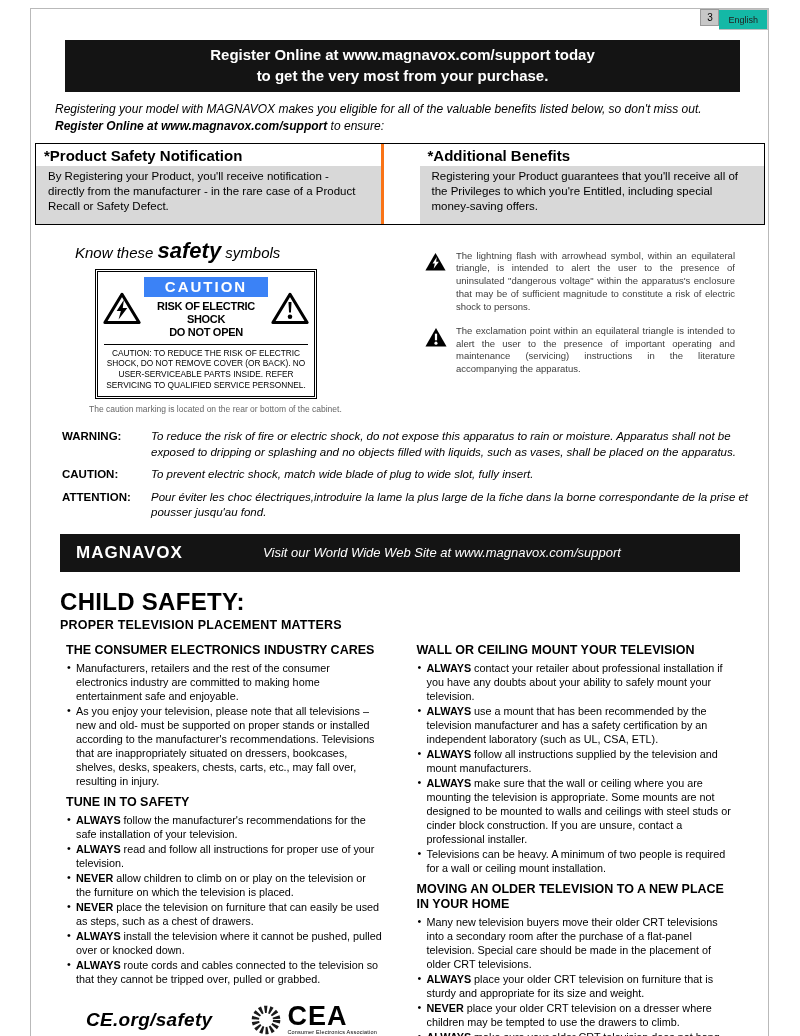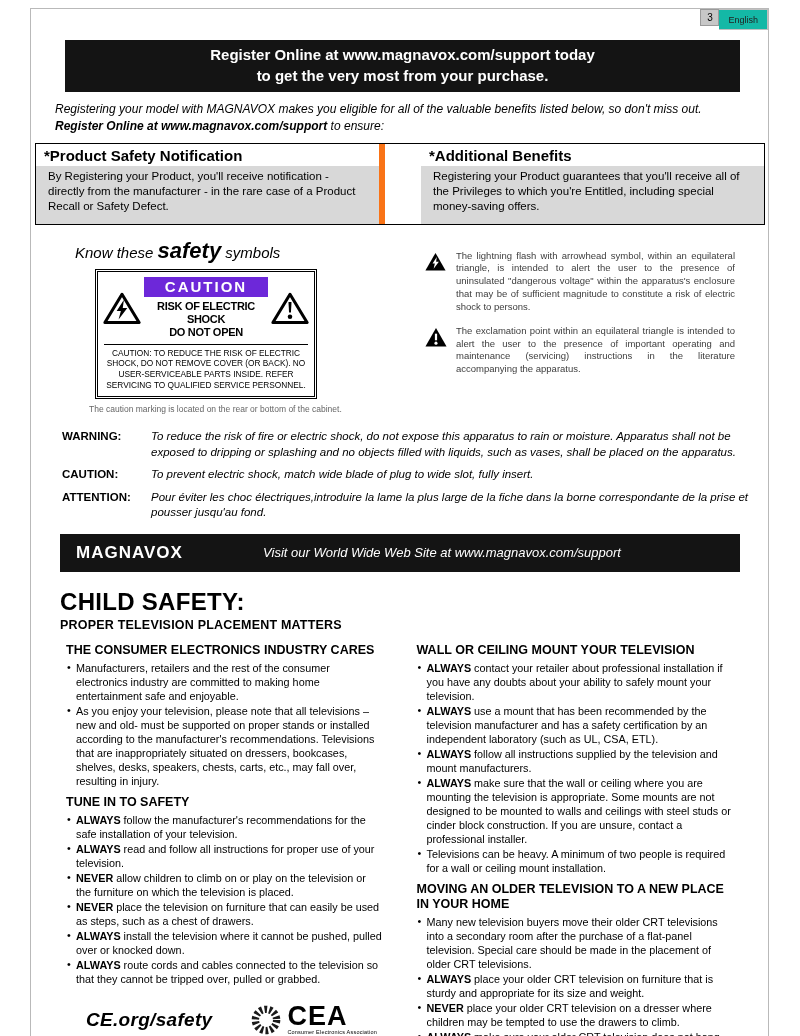--- a/index.html
+++ b/index.html
@@ -26,34 +26,34 @@
   
   .reg-banner { background:#141414; color:#fff; margin:0 25px 0 30px; padding:4px 0 6px;
     text-align:center; font-weight:bold; font-size:15px; line-height:1.4;}
 
   .intro { margin:9px 0 0 20px; font-style:italic; font-size:12px; line-height:1.45;}
   .intro b { font-weight:bold; }
 
   
   .benefits { display:flex; border:1px solid #000; margin-top:7px; }
   .benefit { flex:1; display:flex; flex-direction:column; }
-  .benefit + .benefit { border-left:6px solid #f97316;padding-left:36px; }
+  .benefit + .benefit { border-left:3px solid #f97316;padding-left:36px; }
   .benefit-title { font-size:15px; font-weight:bold; padding:3px 8px 2px; background:#fff;}
   .benefit-body { background:#d8d8d8; flex:1; font-size:11.5px; line-height:1.33; padding:3px 16px 9px 12px;}
 
   
   .symbols { display:flex; margin-top:13px; }
   .sym-left { width:338px; padding-left:40px; flex:0 0 338px;}
   .sym-heading { font-style:italic; font-size:15px; margin-bottom:5px; }
   .sym-heading .big { font-size:22px; font-weight:bold; }
   .caution-box { margin-left:20px; width:222px; border:3px double #000; padding:5px 4px 3px; text-align:center;}
   .cb-row { display:flex; align-items:center; }
   .cb-icon { flex:0 0 40px; line-height:0;}
   .cb-center { flex:1; }
-  .cb-title { background:#6d28d9; color:#fff; font-weight:bold; font-size:15px; letter-spacing:2px;
+  .cb-title { background:#3b82f6; color:#fff; font-weight:bold; font-size:15px; letter-spacing:2px;
     padding:1px 0 2px; margin:0 2px 3px;}
   .cb-risk { font-size:11px; line-height:1.18; letter-spacing:-0.3px; font-weight:bold;}
   .cb-divider { border-top:1px solid #000; margin:5px 2px 3px; }
   .cb-notice { font-size:8.3px; line-height:1.32; padding:0 3px 2px; }
   .cb-footnote { font-size:8.5px; color:#666; margin:5px 0 0 14px; }
   .sym-right { flex:1; padding:12px 30px 0 52px; }
   .note { display:flex; margin-bottom:11px; }
   .note-icon { flex:0 0 24px; margin-right:7px; padding-top:2px; line-height:0;}
   .note-text { font-size:9.5px; line-height:1.35; color:#3d3d3d; text-align:justify;}
 

